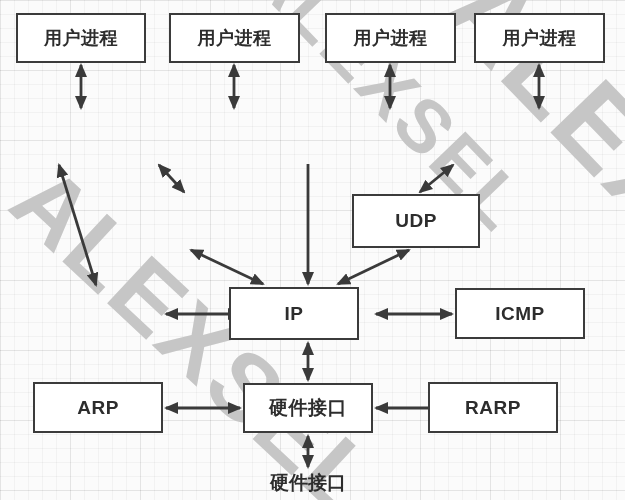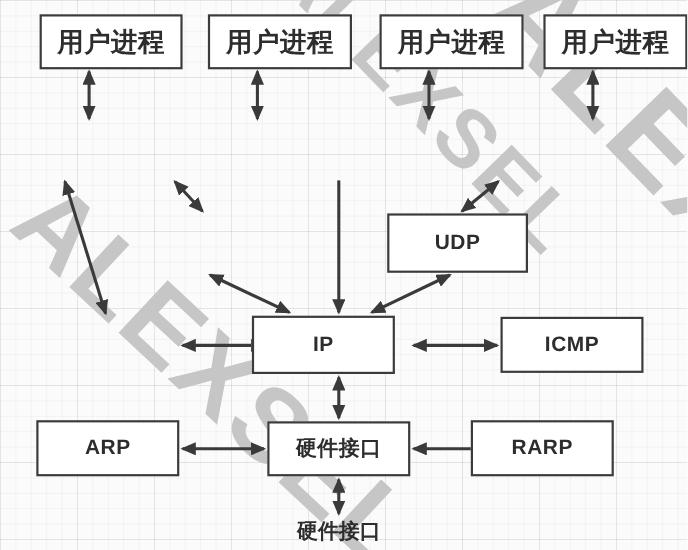--- a/index.html
+++ b/index.html
@@ -38,21 +38,21 @@
     z-index:2;
     box-sizing:border-box;
     background:#ffffff;
     border:2.5px solid var(--box-border,#3b3b3b);
     display:flex;align-items:center;justify-content:center;
     font-weight:bold;
     font-size:19px;
     color:var(--text,#2d2d2d);
     letter-spacing:0.5px;
   }
-  .box.small{ font-size:24px;margin-left:20px; }
+  .box.small{ font-size:18px; }
   .bottom-label{
     position:absolute;
     z-index:2;
     left:258px; top:470px; width:100px;
     text-align:center;
     font-weight:bold;
     font-size:19px;
     color:var(--text,#2d2d2d);
   }
 </style>

